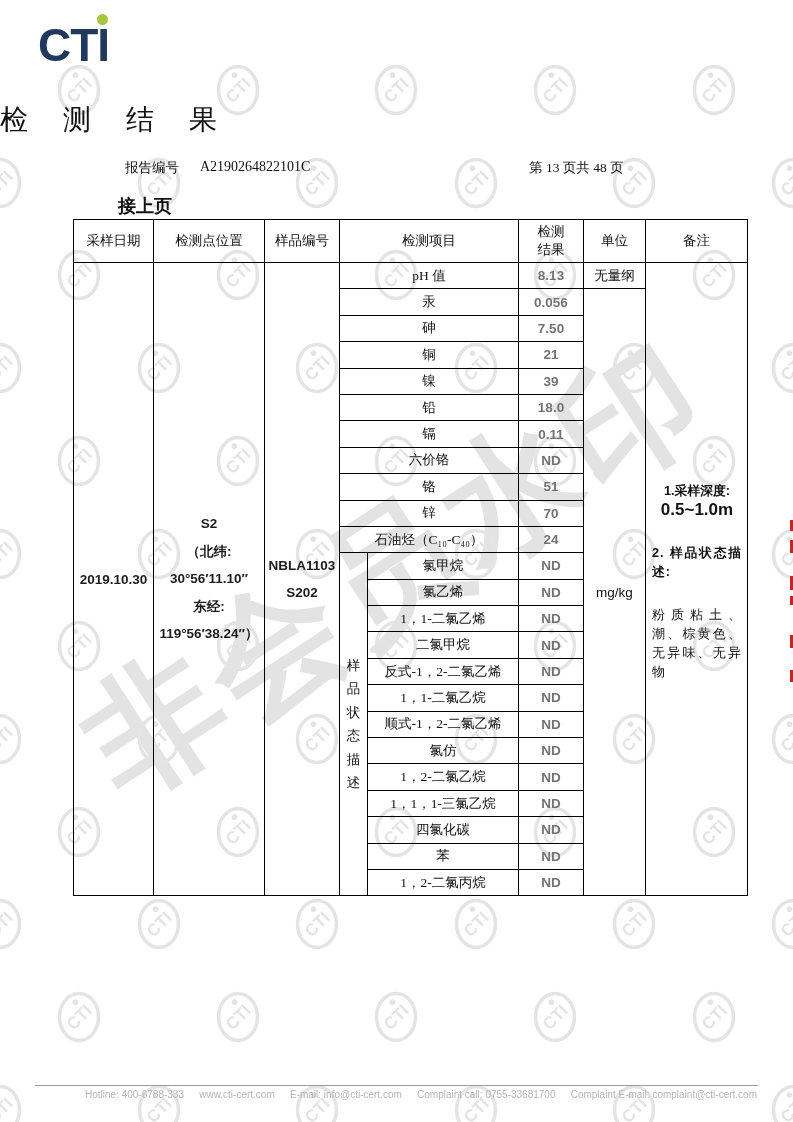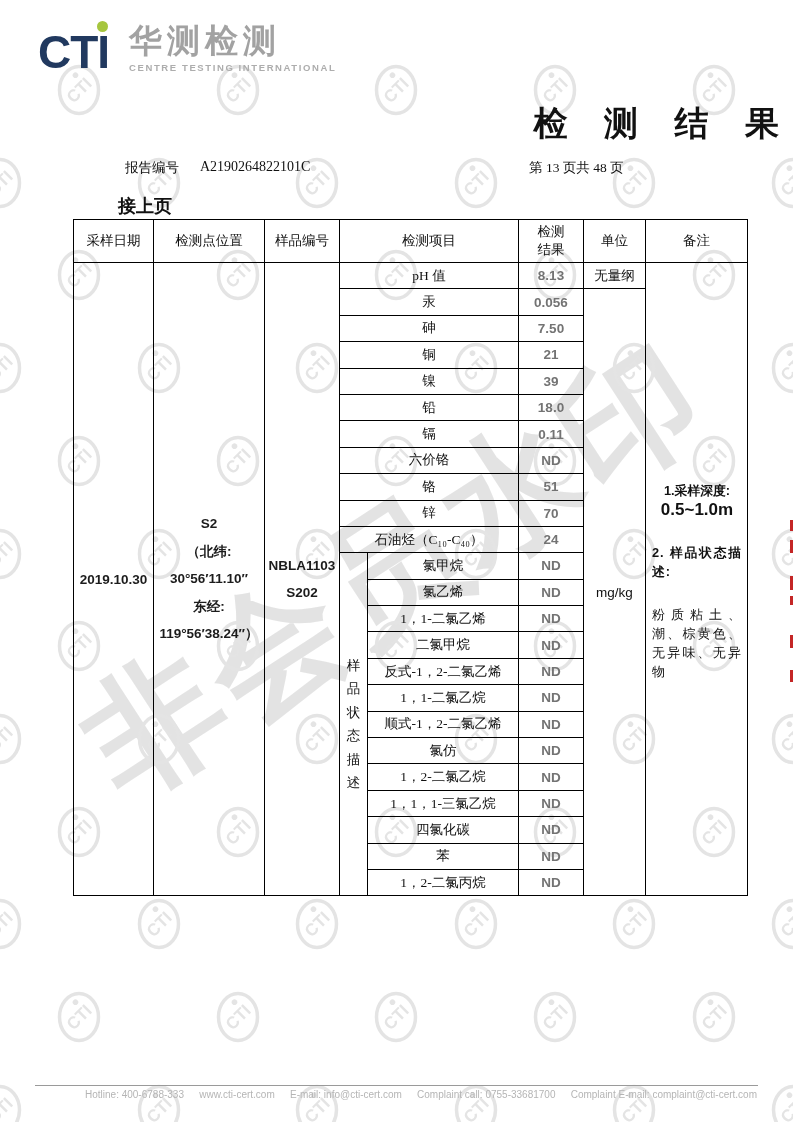--- a/index.html
+++ b/index.html
@@ -24,22 +24,22 @@
   .cti-wrap{position:relative;}
   .cti-text{font-family:"Liberation Sans",sans-serif;font-weight:800;font-size:46px;
             line-height:.92;color:#21395f;letter-spacing:-1px;}
   .cti-dot{position:absolute;top:-10px;right:1px;width:11px;height:11px;border-radius:50%;background:#a6c63e;}
   .logo-cn{font-weight:600;font-size:33px;line-height:1;color:#a2a2a2;letter-spacing:5px;
            font-family:"Liberation Sans",sans-serif;}
   .logo-en{font-family:"Liberation Sans",sans-serif;font-weight:600;font-size:9.5px;
            letter-spacing:1.6px;color:#adadad;margin-top:5px;}
 
   
-  .page-title{position:absolute;top:101px;left:0;width:100%;text-align:right;
-              font-size:34px;font-weight:700;letter-spacing:14px;}
+  .page-title{position:absolute;top:101px;left:0;width:100%;text-align:left;
+              font-size:28px;font-weight:400;letter-spacing:14px;}
   .report-line{position:absolute;top:159px;left:0;width:100%;height:22px;font-size:13.5px;}
   .report-label{position:absolute;left:125px;}
   .report-number{position:absolute;left:200px;font-size:14px;}
   .page-info{position:absolute;left:529px;}
   .continued{position:absolute;top:194px;left:118px;font-size:18px;font-weight:700;
              font-family:"Liberation Sans",sans-serif;}
 
   
   table.result{position:absolute;top:219px;left:73px;width:674px;height:677px;
                border-collapse:collapse;table-layout:fixed;background:transparent;}
@@ -542,24 +542,20 @@
 <div class="seal-mark" style="top:596px;height:9px;"></div>
 <div class="seal-mark" style="top:635px;height:13px;"></div>
 <div class="seal-mark" style="top:670px;height:12px;"></div>
 
 <div class="content">
 
   <div class="logo">
     <div class="cti-wrap">
       <span class="cti-dot"></span>
       <span class="cti-text">CTI</span>
-    </div>
-    <div class="logo-names">
-      <div class="logo-cn">华测检测</div>
-      <div class="logo-en">CENTRE TESTING INTERNATIONAL</div>
     </div>
   </div>
 
   <div class="page-title">检 测 结 果</div>
   <div class="report-line">
     <span class="report-label">报告编号</span>
     <span class="report-number">A2190264822101C</span>
     <span class="page-info">第 13 页共 48 页</span>
   </div>
   <div class="continued">接上页</div>

